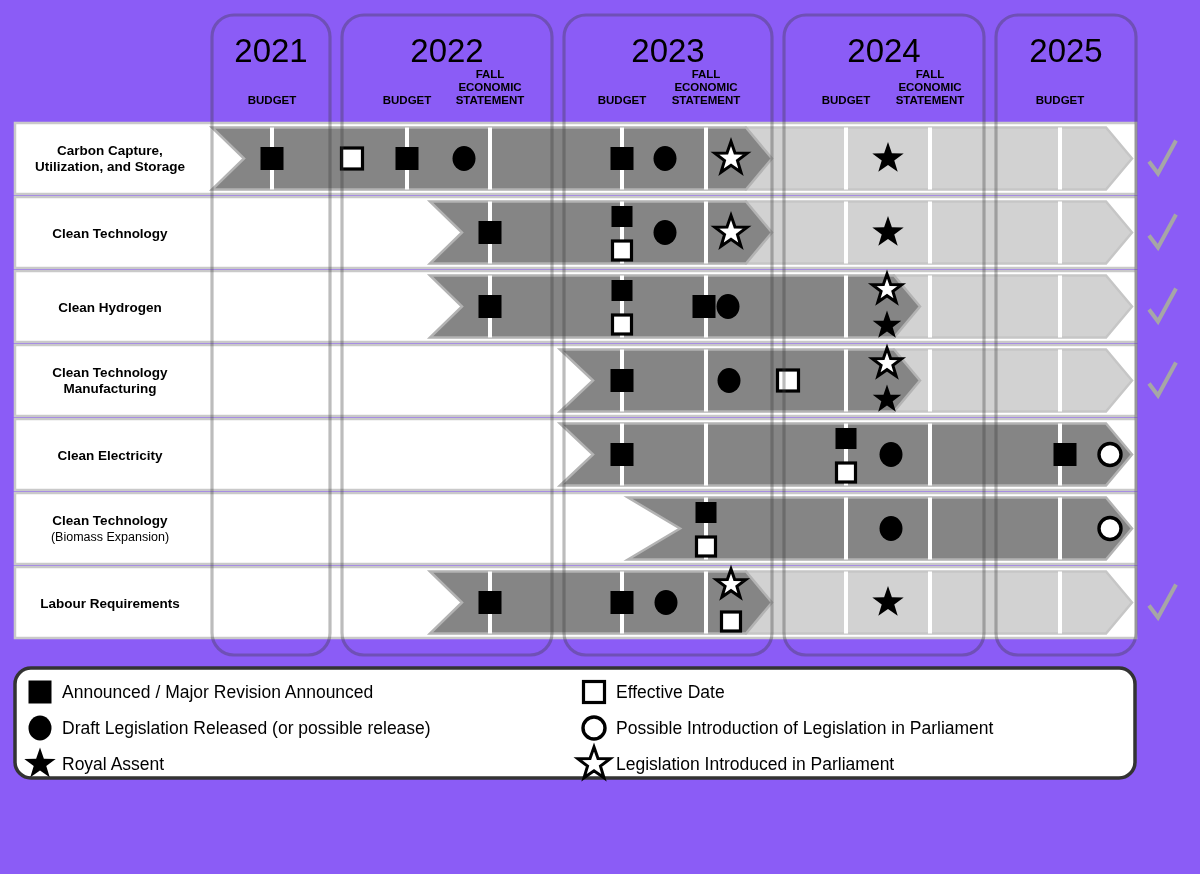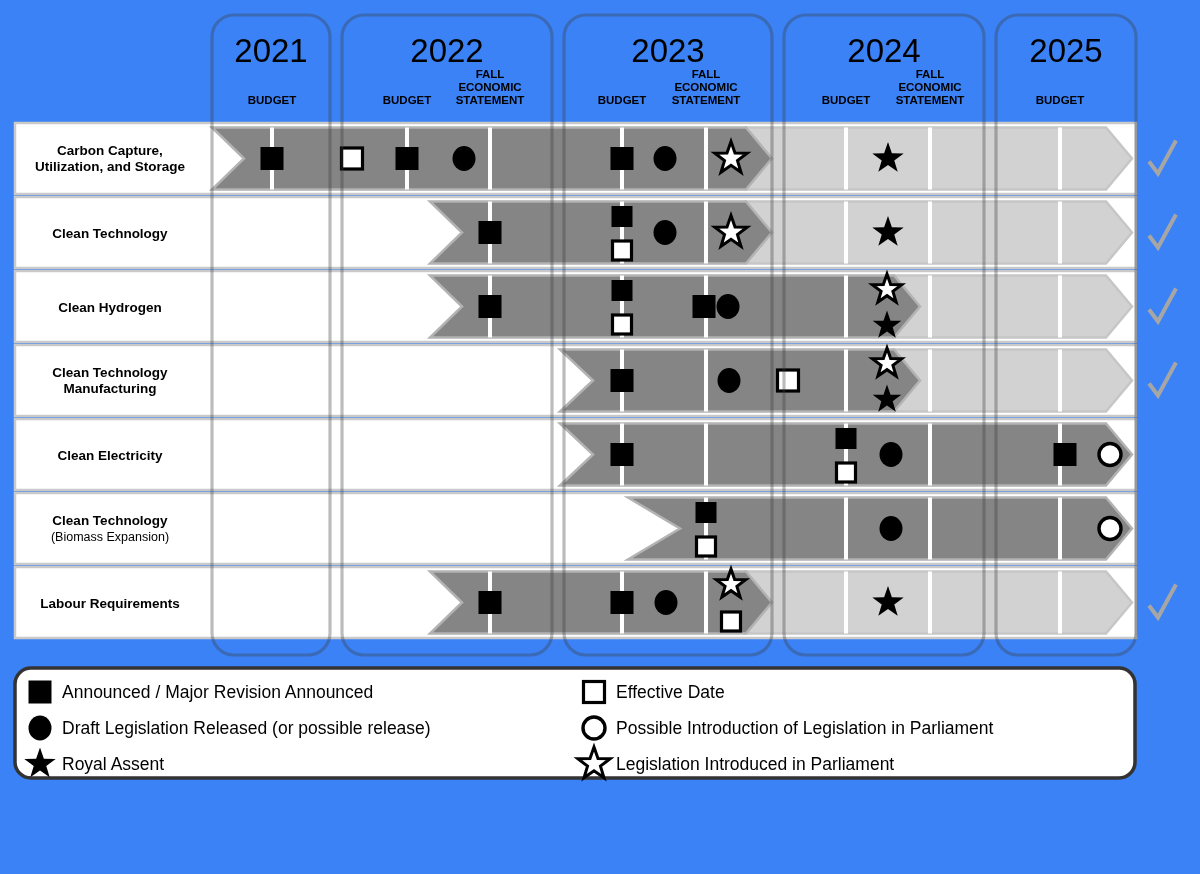--- a/index.html
+++ b/index.html
@@ -1,16 +1,16 @@
 <!DOCTYPE html>
 <html><head>
 <meta charset="utf-8">
 <style>
   html,body{margin:0;padding:0;background:#fff;}
-  .stage{position:relative;width:1200px;height:874px;background:#3b82f6;overflow:hidden;
+  .stage{position:relative;width:1200px;height:874px;background:#8b5cf6;overflow:hidden;
          font-family:"Liberation Sans",sans-serif;}
   svg text{font-family:"Liberation Sans",sans-serif;}
 </style>
 </head>
 <body>
 
 <div class="stage">
   <svg id="chart" width="1200" height="874" viewBox="0 0 1200 874">
       <g>
         <rect x="15" y="123" width="1121" height="71" fill="#ffffff" stroke="#c9c9c9" stroke-width="2.5"></rect>

